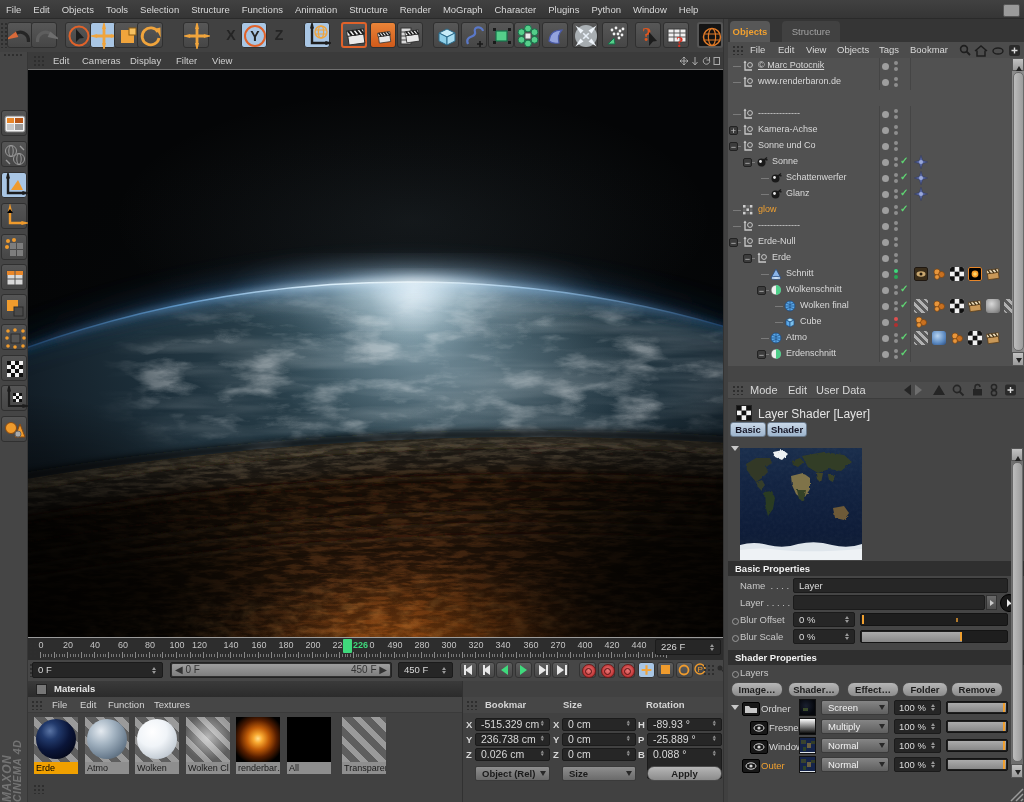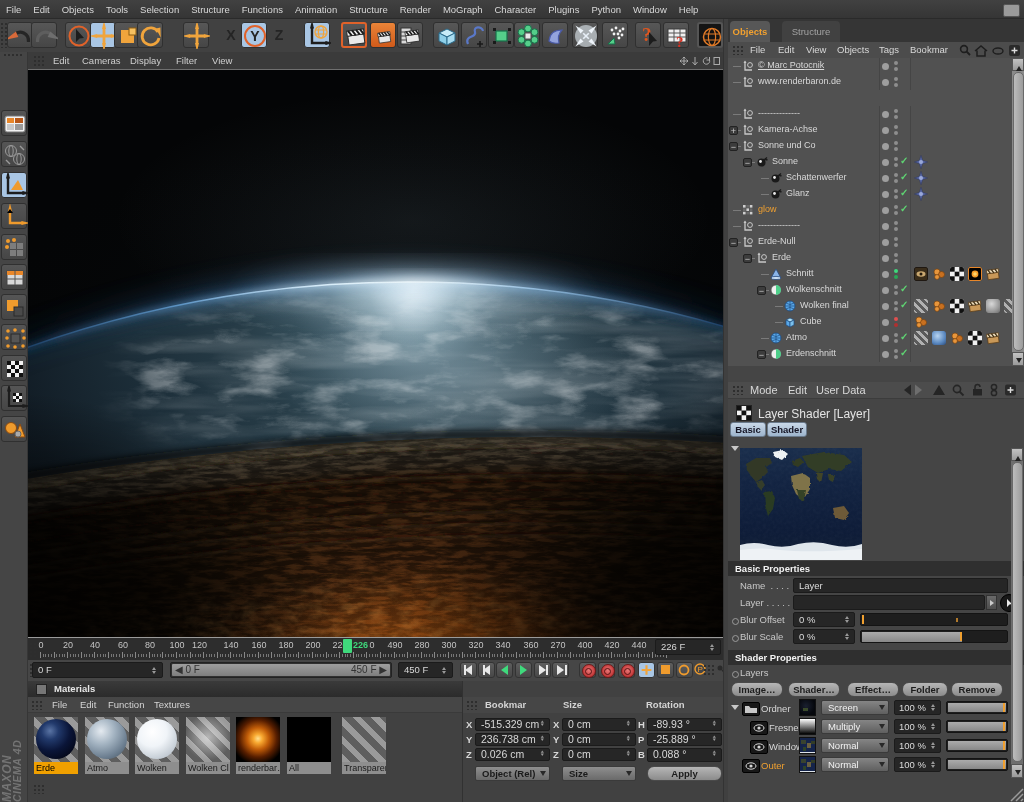--- a/index.html
+++ b/index.html
@@ -745,21 +745,21 @@
     <div class="darkbox" style="left:12px;top:52px;width:75px;height:13px;line-height:11px;font-size:10.5px;">236.738 cm<span class="spn" style="right:2px;top:-1px;transform:scale(.8);"></span></div>
     <div class="albl" style="left:90px;top:53px;color:#d8d8d8;font-weight:bold;">Y</div>
     <div class="darkbox" style="left:99px;top:52px;width:74px;height:13px;line-height:11px;font-size:10.5px;">0 cm<span class="spn" style="right:2px;top:-1px;transform:scale(.8);"></span></div>
     <div class="albl" style="left:175px;top:53px;color:#d8d8d8;font-weight:bold;">P</div>
     <div class="darkbox" style="left:184px;top:52px;width:75px;height:13px;line-height:11px;font-size:10.5px;">-25.889 °<span class="spn" style="right:2px;top:-1px;transform:scale(.8);"></span></div>
     <div class="albl" style="left:3px;top:68px;color:#d8d8d8;font-weight:bold;">Z</div>
     <div class="darkbox" style="left:12px;top:67px;width:75px;height:13px;line-height:11px;font-size:10.5px;">0.026 cm<span class="spn" style="right:2px;top:-1px;transform:scale(.8);"></span></div>
     <div class="albl" style="left:90px;top:68px;color:#d8d8d8;font-weight:bold;">Z</div>
     <div class="darkbox" style="left:99px;top:67px;width:74px;height:13px;line-height:11px;font-size:10.5px;">0 cm<span class="spn" style="right:2px;top:-1px;transform:scale(.8);"></span></div>
     <div class="albl" style="left:175px;top:68px;color:#d8d8d8;font-weight:bold;">B</div>
-    <div class="darkbox" style="left:184px;top:67px;width:75px;height:14px;line-height:11px;font-size:10.5px;">0.088 °<span class="spn" style="right:2px;top:-1px;transform:scale(.8);"></span></div>
+    <div class="darkbox" style="left:184px;top:67px;width:75px;height:31px;line-height:11px;font-size:10.5px;">0.088 °<span class="spn" style="right:2px;top:-1px;transform:scale(.8);"></span></div>
     <div class="ddl" style="left:12px;top:85px;width:75px;background:linear-gradient(#8e8e8e,#6a6a6a);color:#1a1a1a;font-weight:bold;">Object (Rel)<i></i></div>
     <div class="ddl" style="left:99px;top:85px;width:74px;background:linear-gradient(#8e8e8e,#6a6a6a);color:#1a1a1a;font-weight:bold;">Size<i></i></div>
     <div class="gbtn" style="left:184px;top:85px;width:75px;line-height:13px;">Apply</div>
   </div>
 <div class="abs" id="rightdiv"></div>
 <div class="abs" id="tabsrow">
     <div class="tab" style="left:2px;width:40px;background:#575757;color:#f0a030;font-weight:bold;">Objects</div>
     <div class="tab" style="left:54px;width:58px;background:#414141;color:#a2a2a2;">Structure</div>
   </div>
 <div class="abs" id="ommenu">

